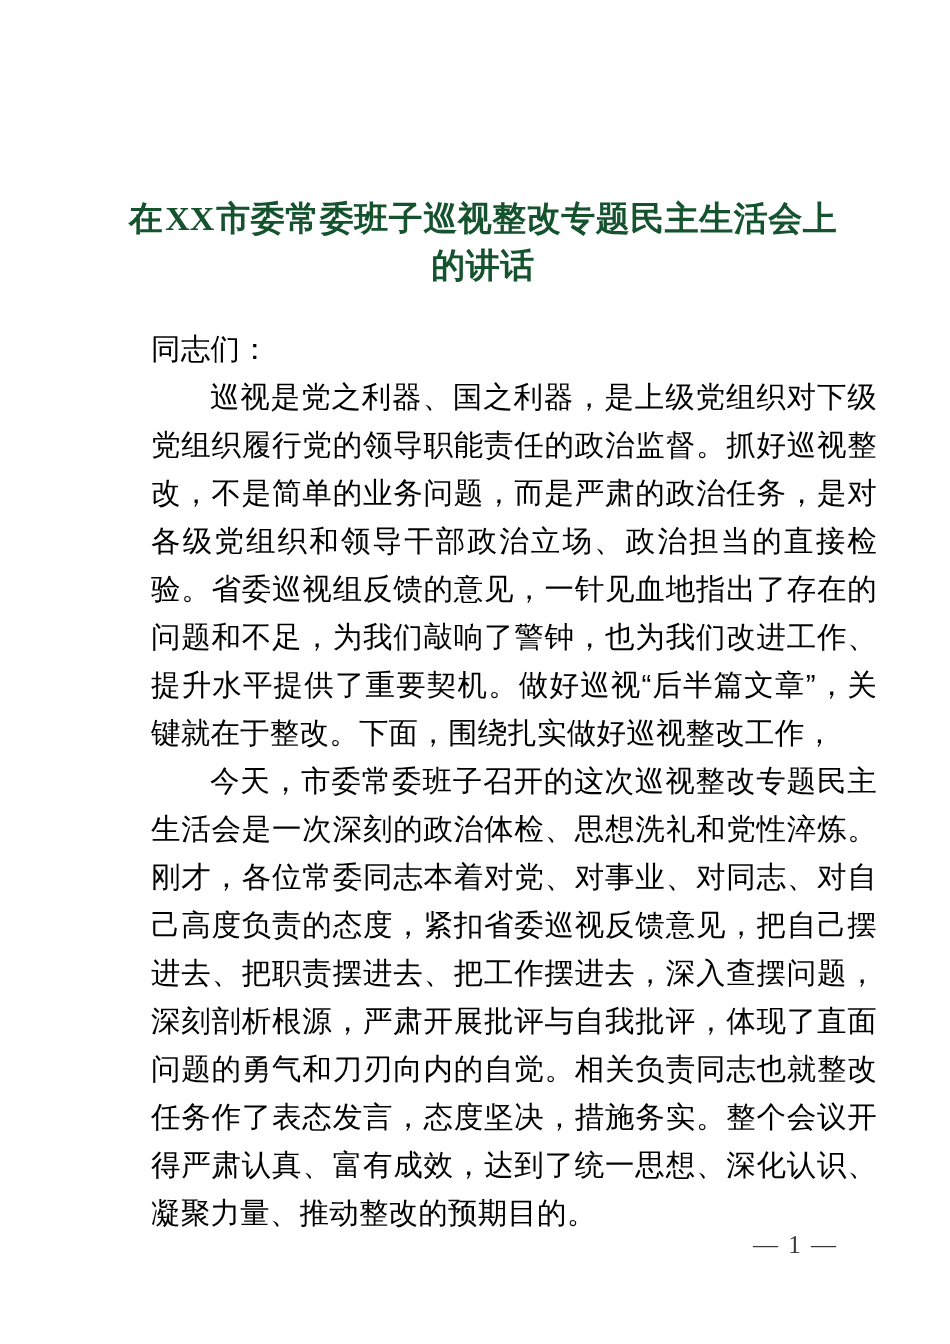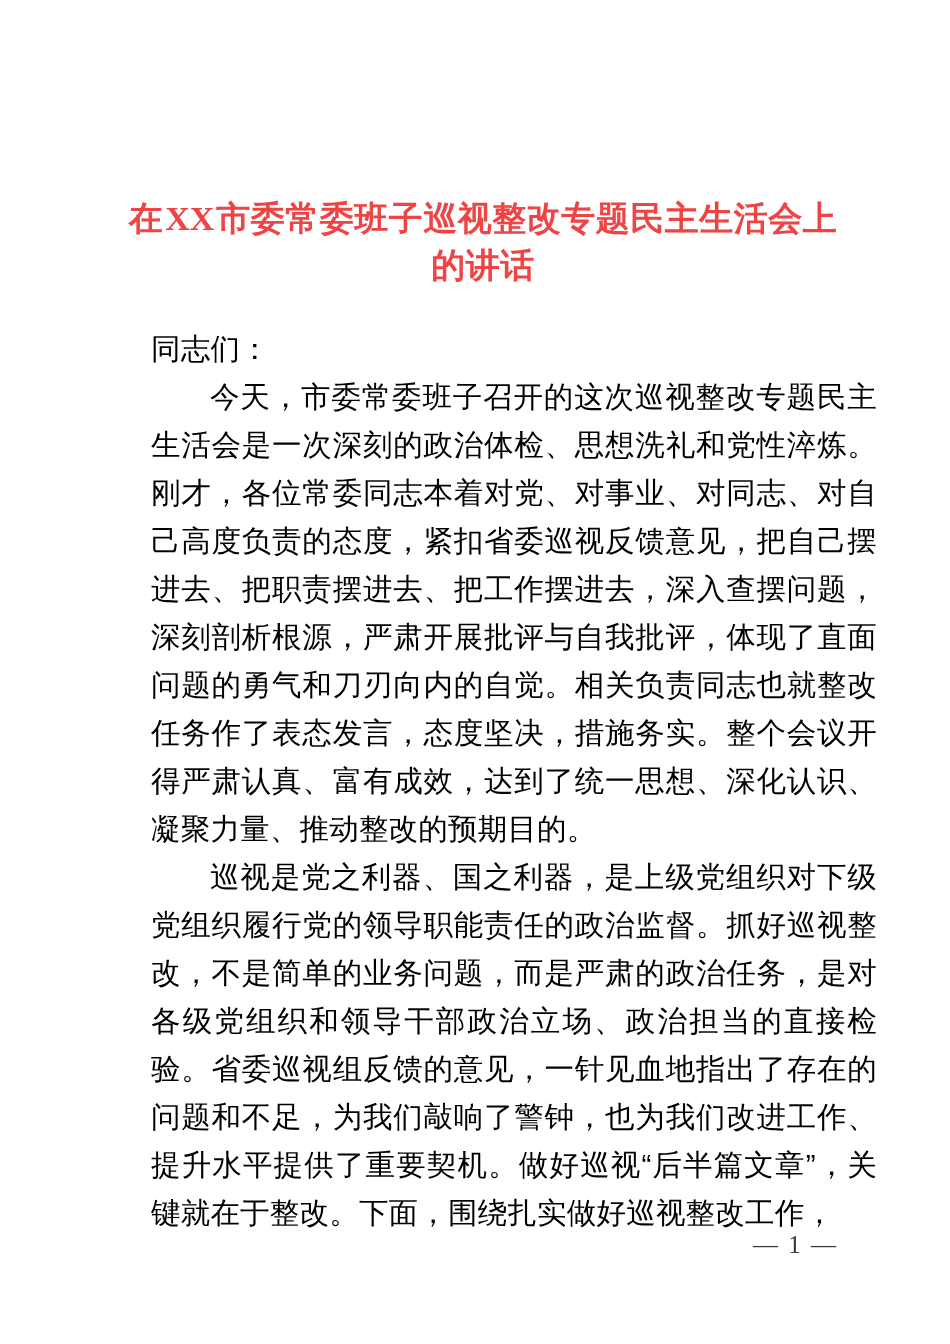--- a/index.html
+++ b/index.html
@@ -23,21 +23,21 @@
     position: absolute;
     left: 120px;
     top: 172px;
     width: 726px;
     text-align: center;
     font-family: "Liberation Sans", "DejaVu Sans", sans-serif;
     font-weight: 700;
     font-size: 34px;
     line-height: 46px;
     letter-spacing: 0.5px;
-    color: #ef4444;
+    color: #14532d;
     -webkit-font-smoothing: none;
   }
   .doc-title .latin {
     font-family: "Liberation Serif", "DejaVu Serif", serif;
     font-weight: 700;
     letter-spacing: 0px;
     padding: 0 2px;
   }
 
   
@@ -90,21 +90,21 @@
 <body>
 
 <div class="page">
 
   <h1 class="doc-title"><span>在</span><span class="latin">XX</span><span>市委常委班子巡视整改专题民主生活会</span><span>上的讲话</span></h1>
 
   <div class="body-block">
 
     <p class="salutation">同志们：</p>
 
+    <p class="para">巡视是党之利器、国之利器，是上级党组织对下级党组织履行党的领导职能责任的政治监督。抓好巡视整改，不是简单的业务问题，而是严肃的政治任务，是对各级党组织和领导干部政治立场、政治担当的直接检验。省委巡视组反馈的意见，一针见血地指出了存在的问题和不足，为我们敲响了警钟，也为我们改进工作、提升水平提供了重要契机。做好巡视“后半篇文章”，关键就在于整改。下面，围绕扎实做好巡视整改工作，</p>
+
     <p class="para">今天，市委常委班子召开的这次巡视整改专题民主生活会是一次深刻的政治体检、思想洗礼和党性淬炼。刚才，各位常委同志本着对党、对事业、对同志、对自己高度负责的态度，紧扣省委巡视反馈意见，把自己摆进去、把职责摆进去、把工作摆进去，深入查摆问题，深刻剖析根源，严肃开展批评与自我批评，体现了直面问题的勇气和刀刃向内的自觉。相关负责同志也就整改任务作了表态发言，态度坚决，措施务实。整个会议开得严肃认真、富有成效，达到了统一思想、深化认识、凝聚力量、推动整改的预期目的。</p>
-
-    <p class="para">巡视是党之利器、国之利器，是上级党组织对下级党组织履行党的领导职能责任的政治监督。抓好巡视整改，不是简单的业务问题，而是严肃的政治任务，是对各级党组织和领导干部政治立场、政治担当的直接检验。省委巡视组反馈的意见，一针见血地指出了存在的问题和不足，为我们敲响了警钟，也为我们改进工作、提升水平提供了重要契机。做好巡视“后半篇文章”，关键就在于整改。下面，围绕扎实做好巡视整改工作，</p>
 
   </div>
 
   <div class="page-footer">— 1 —</div>
 
 </div>
 
 </body></html>

